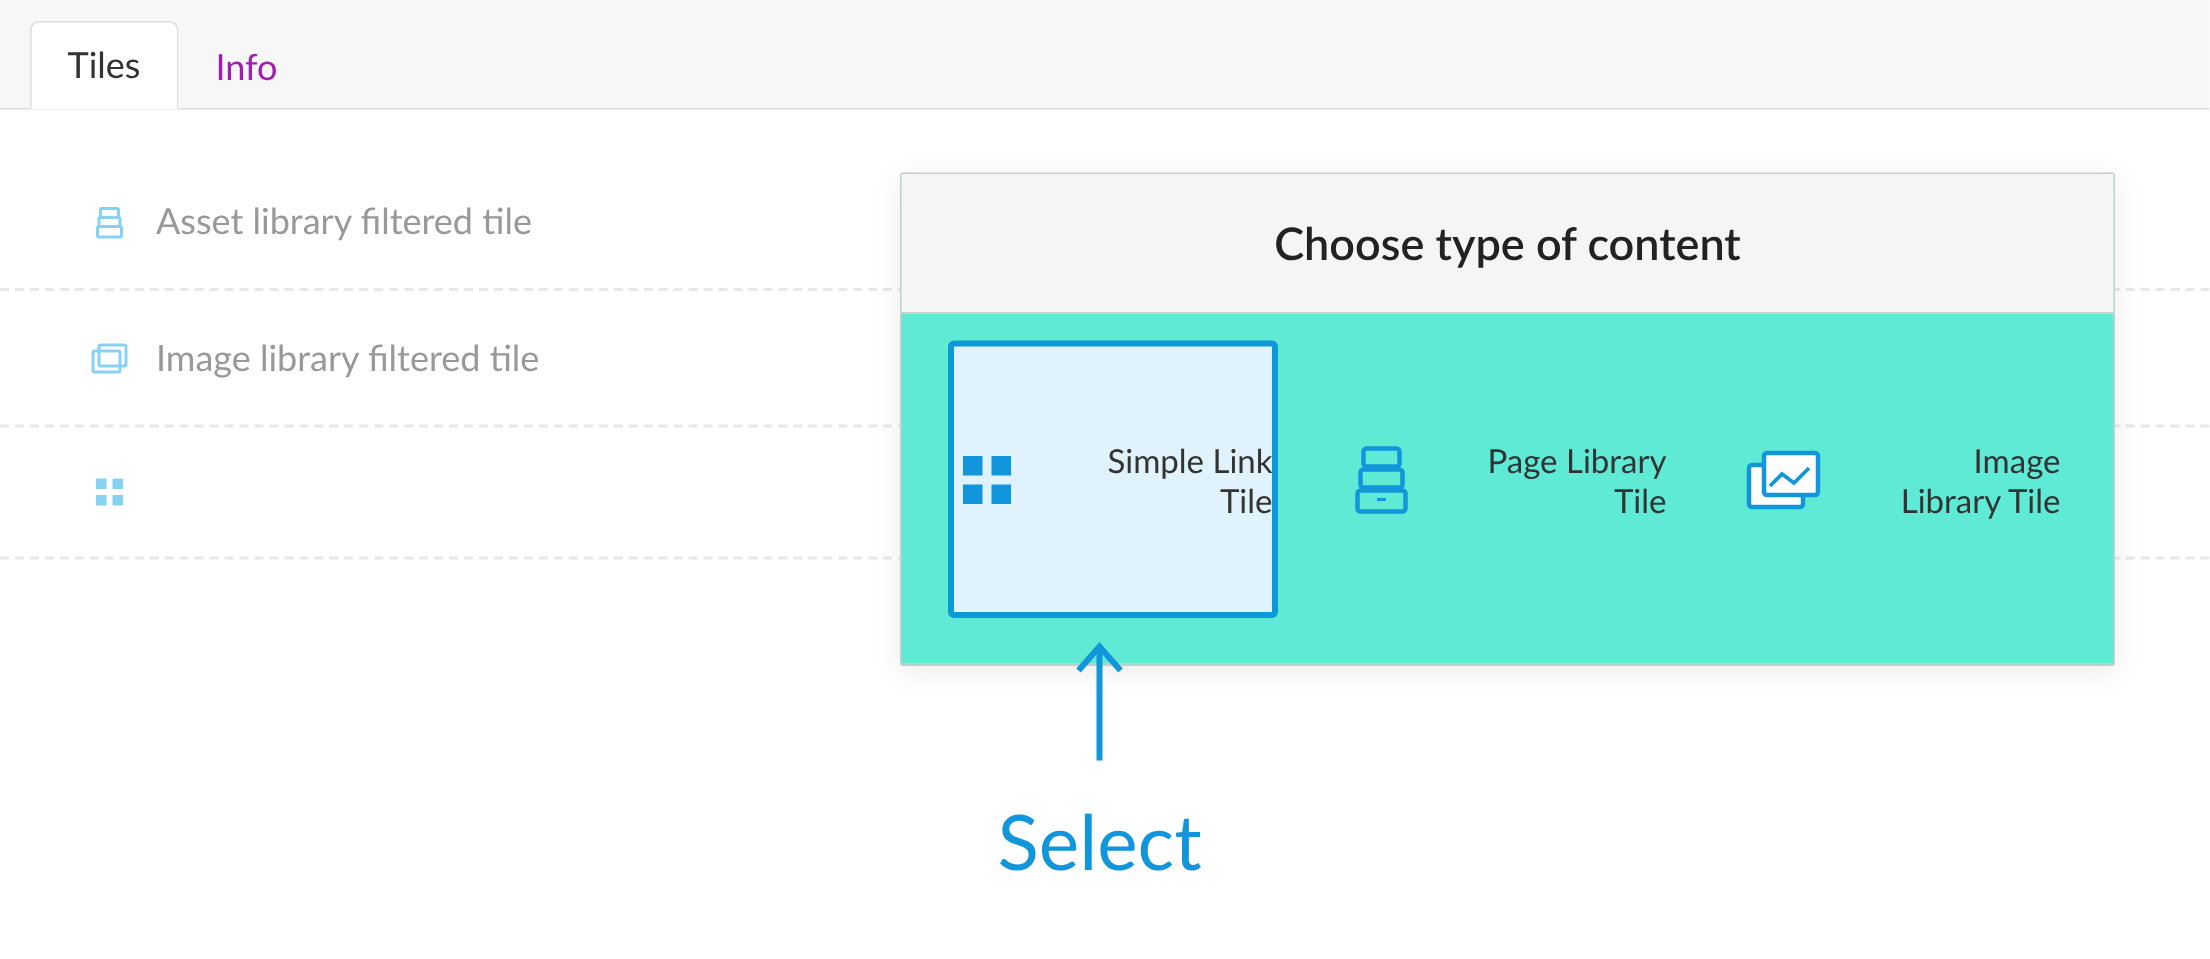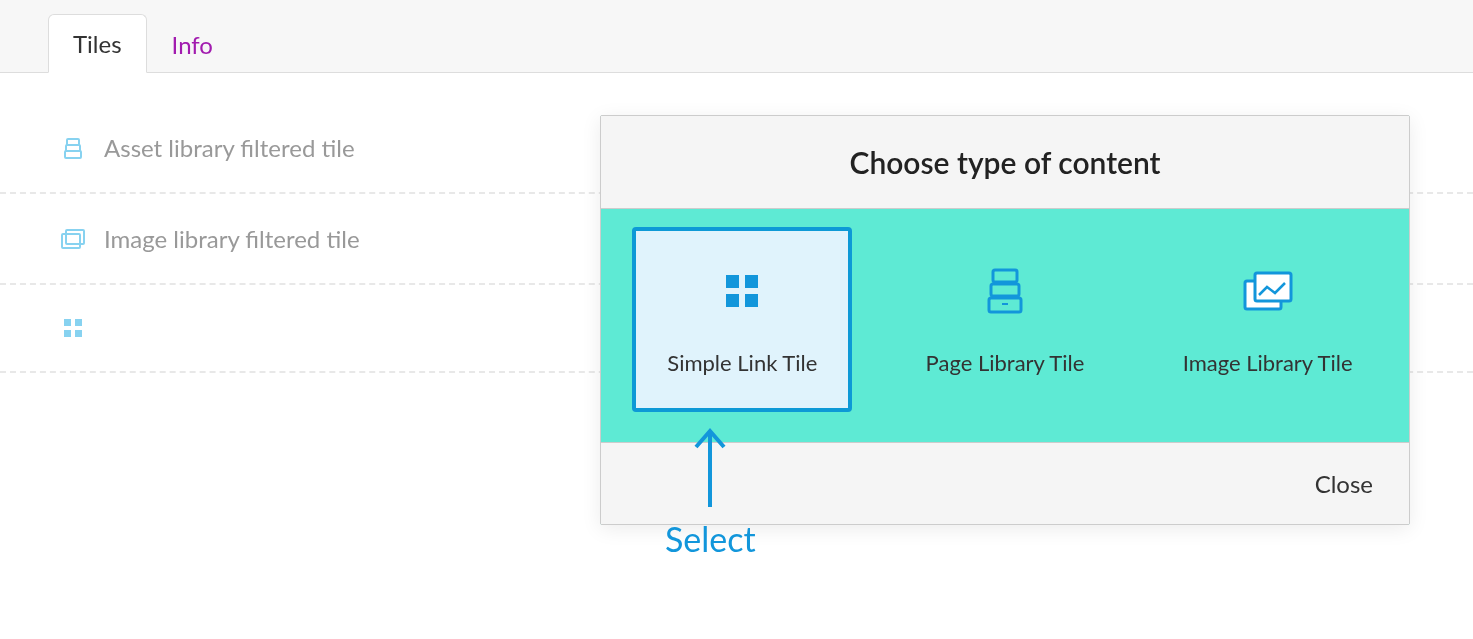--- a/index.html
+++ b/index.html
@@ -36,21 +36,20 @@
       border-bottom: none;
       position: relative;
       top: 1px;
     }
     .tab.active {
       background: #fff;
       border: 1px solid #ddd;
       border-bottom: 1px solid #fff;
       border-radius: 6px 6px 0 0;
       color: #333;
-      margin-left: 28px;
     }
     .content-list {
       padding: 30px 0 0 0;
     }
     .list-row {
       display: flex;
       align-items: center;
       gap: 18px;
       padding: 30px 60px;
       border-bottom: 2px dashed #e8e8e8;
@@ -89,29 +88,30 @@
       display: flex;
       padding: 18px 20px 30px 20px;
       gap: 20px;
       justify-content: space-around;
       border-bottom: 1px solid #ccc;
     }
     .option-card {
       width: 220px;
       height: 185px;
       display: flex;
-      flex-direction: column;
+      flex-direction: row;
       align-items: center;
       justify-content: center;
       gap: 30px;
       border: 4px solid transparent;
       border-radius: 4px;
       cursor: pointer;
       font-size: 22px;
       color: #333;
+      text-align: right;
     }
     .option-card.selected {
       border: 4px solid #0d99d6;
       background: #e0f3fc;
     }
     .option-card .card-icon {
       height: 56px;
       display: flex;
       align-items: center;
       justify-content: center;
@@ -136,23 +136,23 @@
       top: 425px;
       display: flex;
       flex-direction: column;
       align-items: center;
       pointer-events: none;
     }
     .annotation svg {
       display: block;
     }
     .annotation-text {
-      font-size: 34px;
+      font-size: 51px;
       color: #1296db;
-      margin-top: 8px;
+      margin-top: 20px;
     }
   </style>
 </head>
 <body>
 
 <div class="top-region">
   <div class="tabs">
     <div class="tab active">
       <span>Tiles</span>
     </div>
@@ -223,25 +223,20 @@
       <span class="card-icon">
         <svg width="54" height="44" viewBox="0 0 54 44" fill="none" stroke="#1296db" stroke-width="3">
           <rect x="4" y="12" width="36" height="28" rx="2" fill="#fff"></rect>
           <rect x="14" y="4" width="36" height="28" rx="2" fill="#fff"></rect>
           <path d="M18 26 L26 18 L34 24 L44 14" stroke-width="2.5" fill="none"></path>
         </svg>
       </span>
       <span>Image Library Tile</span>
     </div>
   </div>
-  <div class="modal-footer">
-    <button class="close-btn">
-      <span>Close</span>
-    </button>
-  </div>
 </div>
 
 <div class="annotation">
   <svg width="40" height="85" viewBox="0 0 40 85">
     <line x1="20" y1="82" x2="20" y2="8" stroke="#1296db" stroke-width="4"></line>
     <polyline points="6,22 20,6 34,22" stroke="#1296db" stroke-width="4" fill="none"></polyline>
   </svg>
   <div class="annotation-text">Select</div>
 </div>
 

